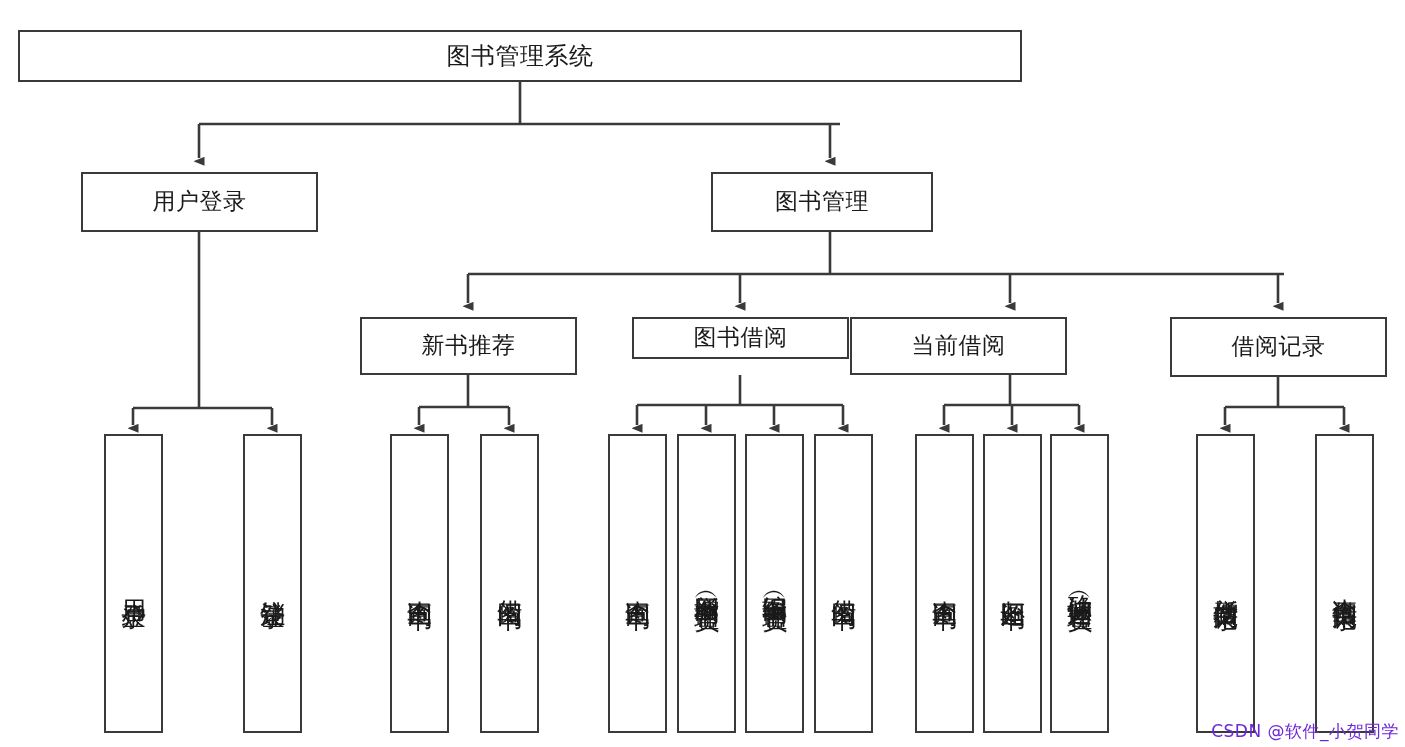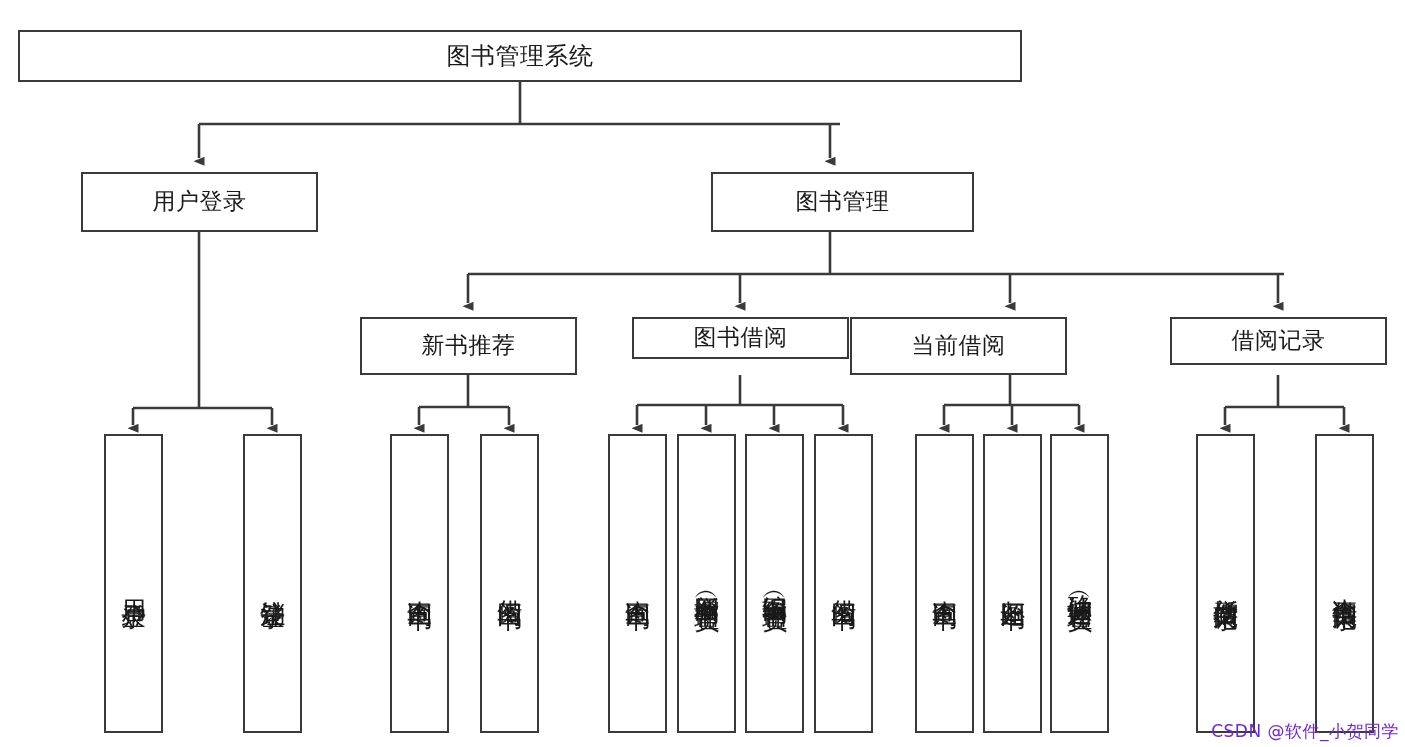--- a/index.html
+++ b/index.html
@@ -128,34 +128,34 @@
     </g>
   </svg>
 
   <div class="node horiz root" style="left:18px; top:14px; width:1004px; height:52px;margin-top:16px;">
     <span class="lbl">图书管理系统</span>
   </div>
 
   <div class="node horiz" style="left:81px; top:172px; width:237px; height:60px;">
     <span class="lbl">用户登录</span>
   </div>
-  <div class="node horiz" style="left:711px; top:172px; width:263px; height:60px;">
+  <div class="node horiz" style="left:711px; top:172px; width:222px; height:60px;">
     <span class="lbl">图书管理</span>
   </div>
 
   <div class="node horiz" style="left:360px; top:317px; width:217px; height:58px;">
     <span class="lbl">新书推荐</span>
   </div>
   <div class="node horiz" style="left:632px; top:317px; width:217px; height:42px;">
     <span class="lbl">图书借阅</span>
   </div>
   <div class="node horiz" style="left:850px; top:317px; width:217px; height:58px;">
     <span class="lbl">当前借阅</span>
   </div>
-  <div class="node horiz" style="left:1170px; top:317px; width:217px; height:48px;">
+  <div class="node horiz" style="left:1170px; top:317px; width:217px; height:60px;">
     <span class="lbl">借阅记录</span>
   </div>
 
   <div class="node vert" style="left:104px; top:434px; width:59px; height:299px;">
     <span class="lbl">用户登录</span>
   </div>
   <div class="node vert" style="left:243px; top:434px; width:59px; height:299px;">
     <span class="lbl">注销登录</span>
   </div>
 

